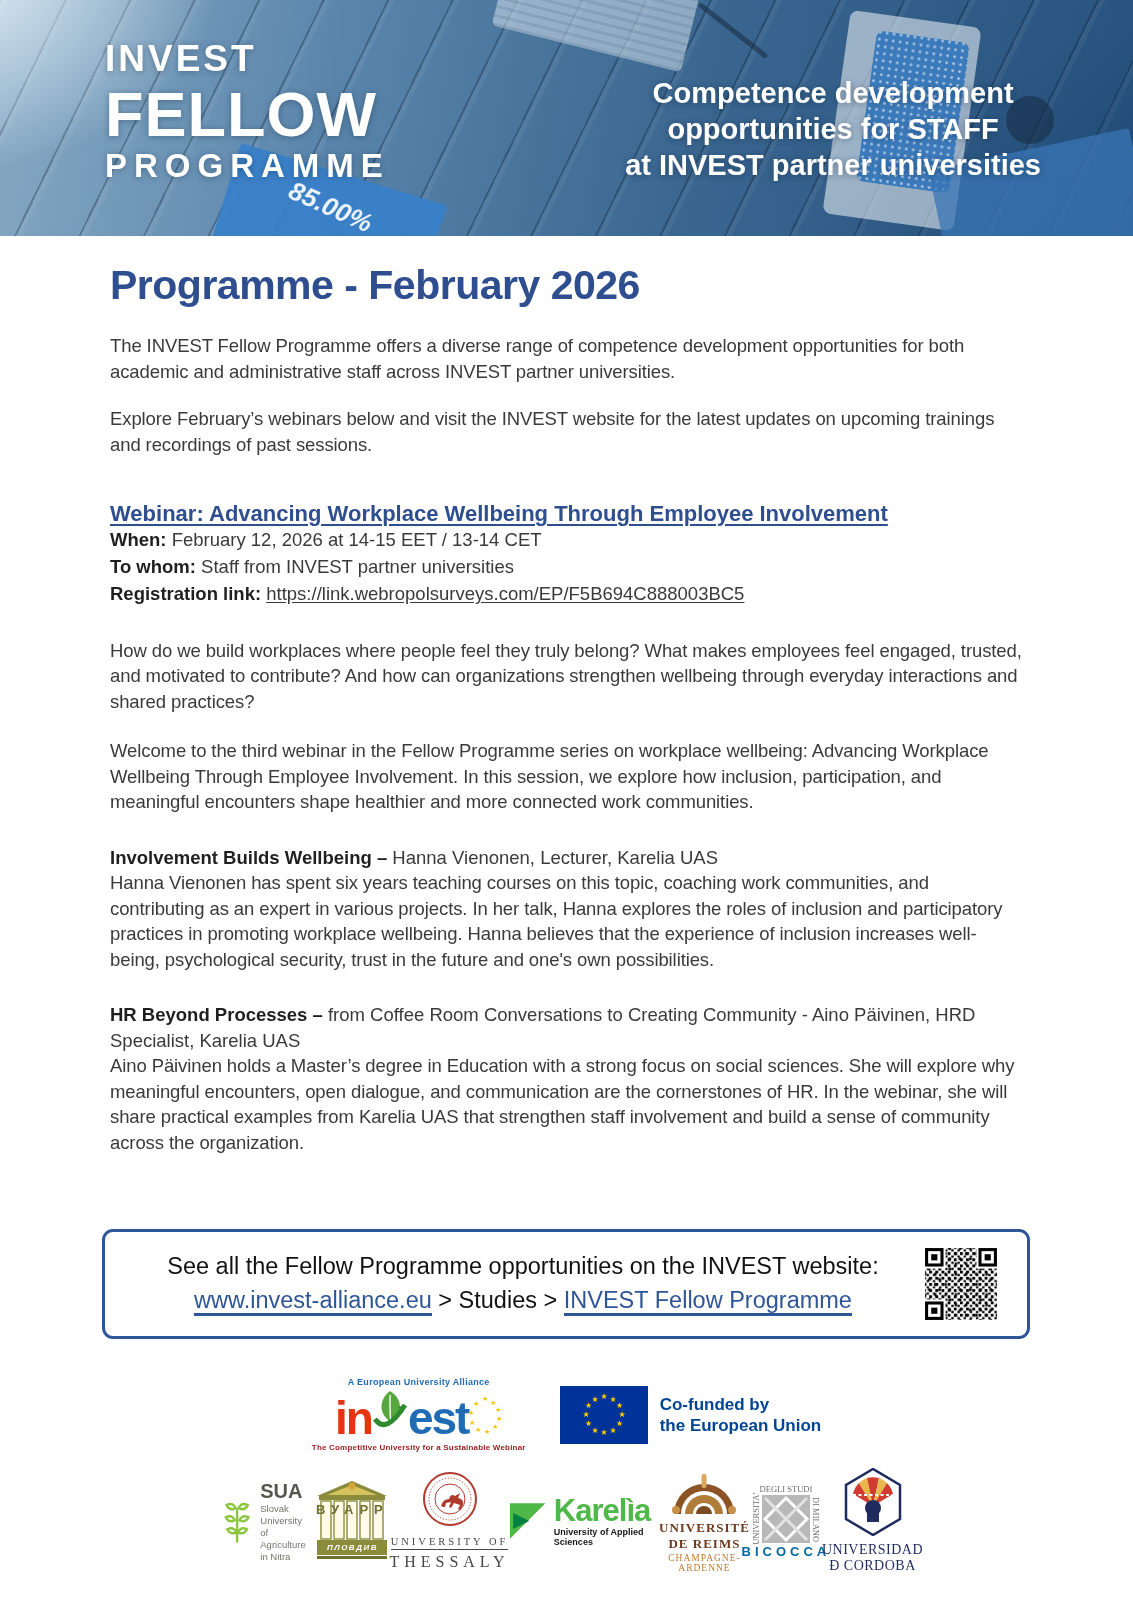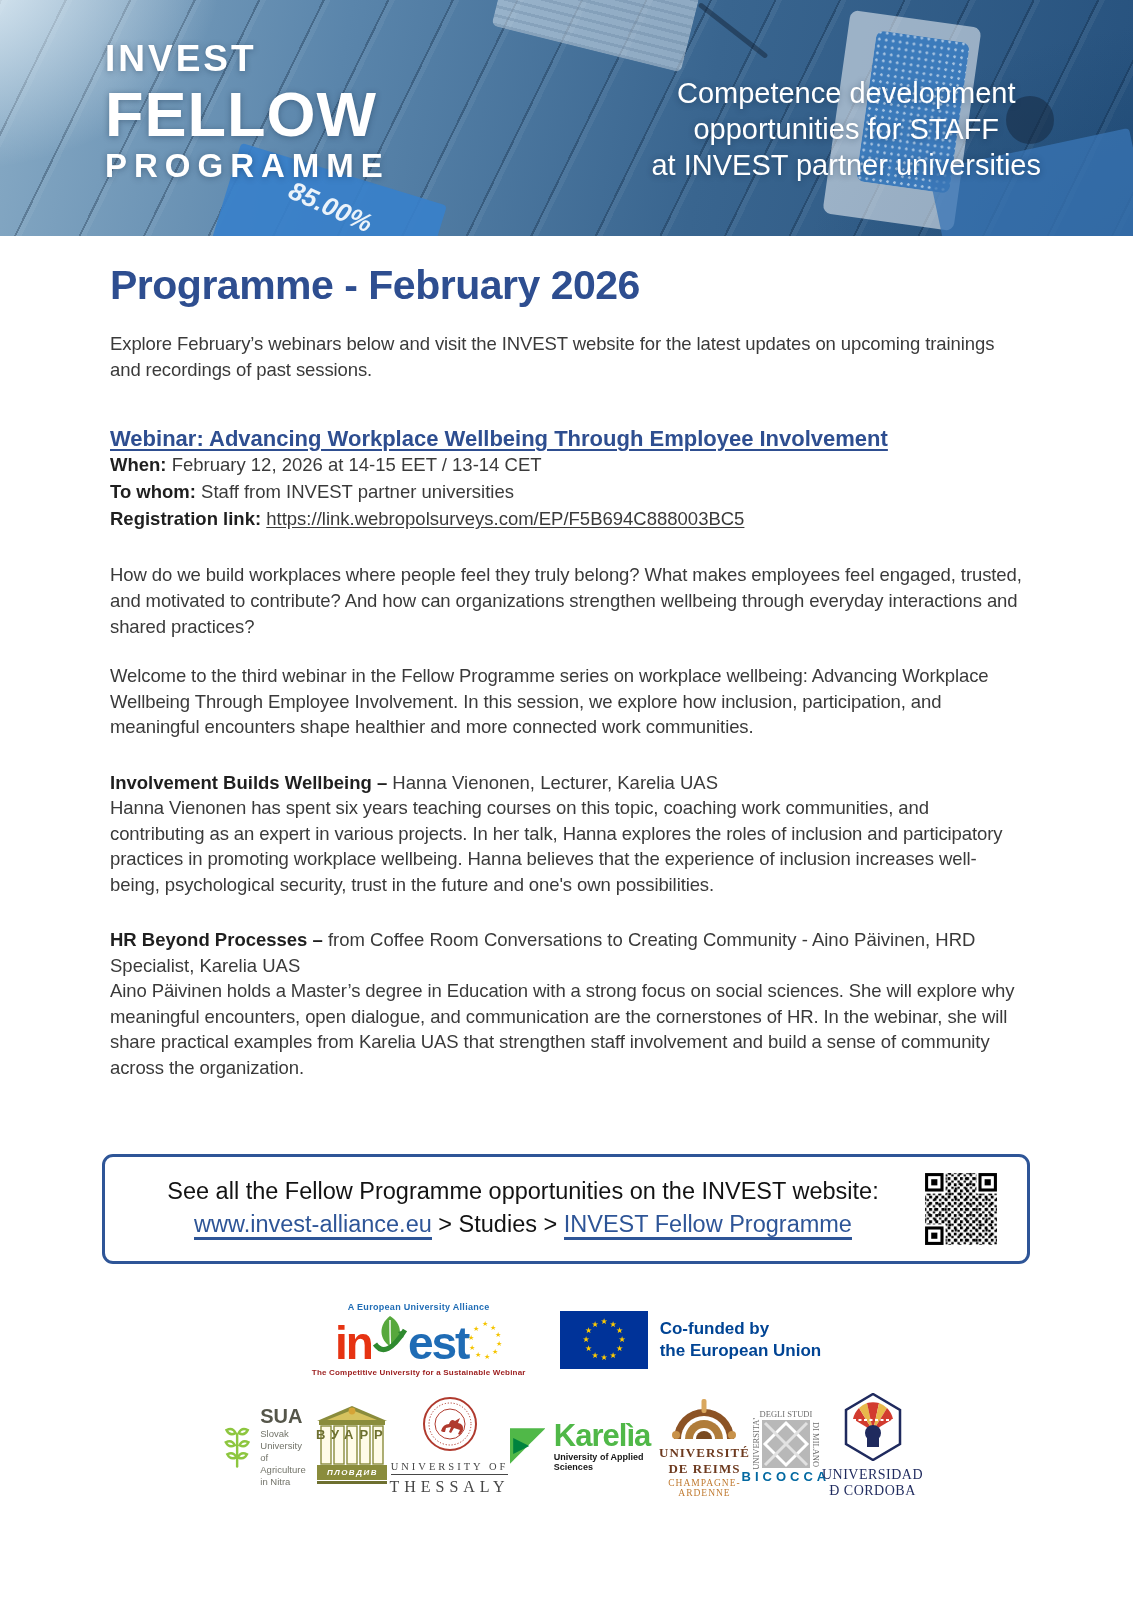--- a/index.html
+++ b/index.html
@@ -25,21 +25,21 @@
   .ph-tab-l { left:222px; top:172px; width:215px; height:100px; background:rgba(56,128,202,.92); transform:rotate(17deg); border-radius:4px; }
   .ph-tab-l span { position:absolute; left:60px; top:20px; color:rgba(255,255,255,.9); font-size:26px; font-weight:bold; font-style:italic; transform:rotate(7deg); display:block; }
   .ph-tab-r { left:938px; top:148px; width:205px; height:115px; background:rgba(58,118,182,.75); transform:rotate(-12deg); border-radius:4px; }
   .ph-pen { left:690px; top:28px; width:86px; height:5px; background:rgba(20,35,55,.5); transform:rotate(38deg); border-radius:3px; }
 
   .hlogo { position:absolute; left:105px; top:38px; color:#fff; text-shadow:0 1px 6px rgba(10,30,55,.35); }
   .hlogo .l1 { font-size:37px; font-weight:700; letter-spacing:3px; line-height:1.15; }
   .hlogo .l2 { font-size:63px; font-weight:800; letter-spacing:1px; line-height:1.05; }
   .hlogo .l3 { font-size:33px; font-weight:700; letter-spacing:7px; line-height:1.15; }
 
-  .htag { position:absolute; right:92px; top:76px; text-align:center; color:#fff; font-weight:400; font-size:29px; line-height:1.24; text-shadow:0 1px 6px rgba(10,30,55,.4); }
+  .htag { position:absolute; right:92px; top:76px; text-align:center; color:#fff; font-weight:700; font-size:29px; line-height:1.24; text-shadow:0 1px 6px rgba(10,30,55,.4); }
 
   
   .main { padding:0 110px; color:#3a3a3a; }
   .title { margin-top:26px; font-size:41px; font-weight:700; color:#2e4e90; letter-spacing:-0.5px; }
   .para { font-size:18.5px; line-height:1.38; letter-spacing:-0.1px; }
   .mt22 { margin-top:22px; } .mt24 { margin-top:24px; } .mt30 { margin-top:30px; }
   .webheading { margin-top:44px; font-size:22px; font-weight:700; color:#2e4e90; text-decoration:underline; text-underline-offset:3px; cursor:pointer; display:inline-block; }
   .detail { font-size:18.5px; line-height:1.45; }
   .detail b { color:#1f1f1f; }
   .reg-url { color:#3a3a3a; text-decoration:underline; text-underline-offset:2px; cursor:pointer; }
@@ -122,20 +122,21 @@
   <div class="htag">
     <div>Competence development</div>
     <div>opportunities for STAFF</div>
     <div>at INVEST partner universities</div>
   </div>
 </div>
 
 <div class="main">
   <h1 class="title">Programme - February 2026</h1>
 
+  <p class="para mt24">The INVEST Fellow Programme offers a diverse range of competence development opportunities for both academic and administrative staff across INVEST partner universities.</p>
   <p class="para mt22">Explore February’s webinars below and visit the INVEST website for the latest updates on upcoming trainings and recordings of past sessions.</p>
 
   <div>
     <span class="webheading">Webinar:  Advancing Workplace Wellbeing Through Employee Involvement</span>
   </div>
 
   <div class="detail">
     <b>When: </b><span>February 12, 2026 at 14-15 EET / 13-14 CET</span>
   </div>
   <div class="detail">

